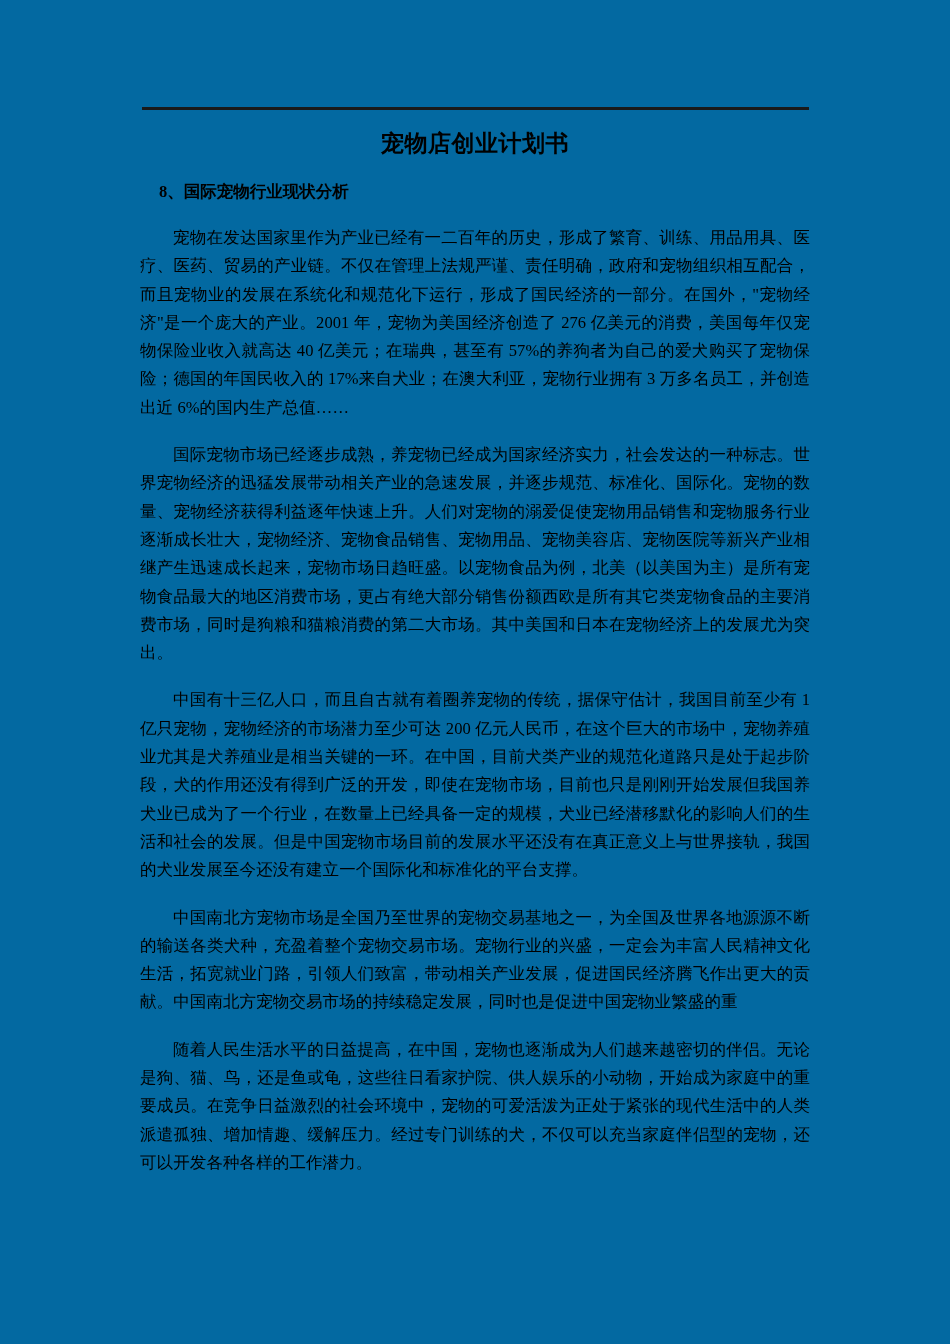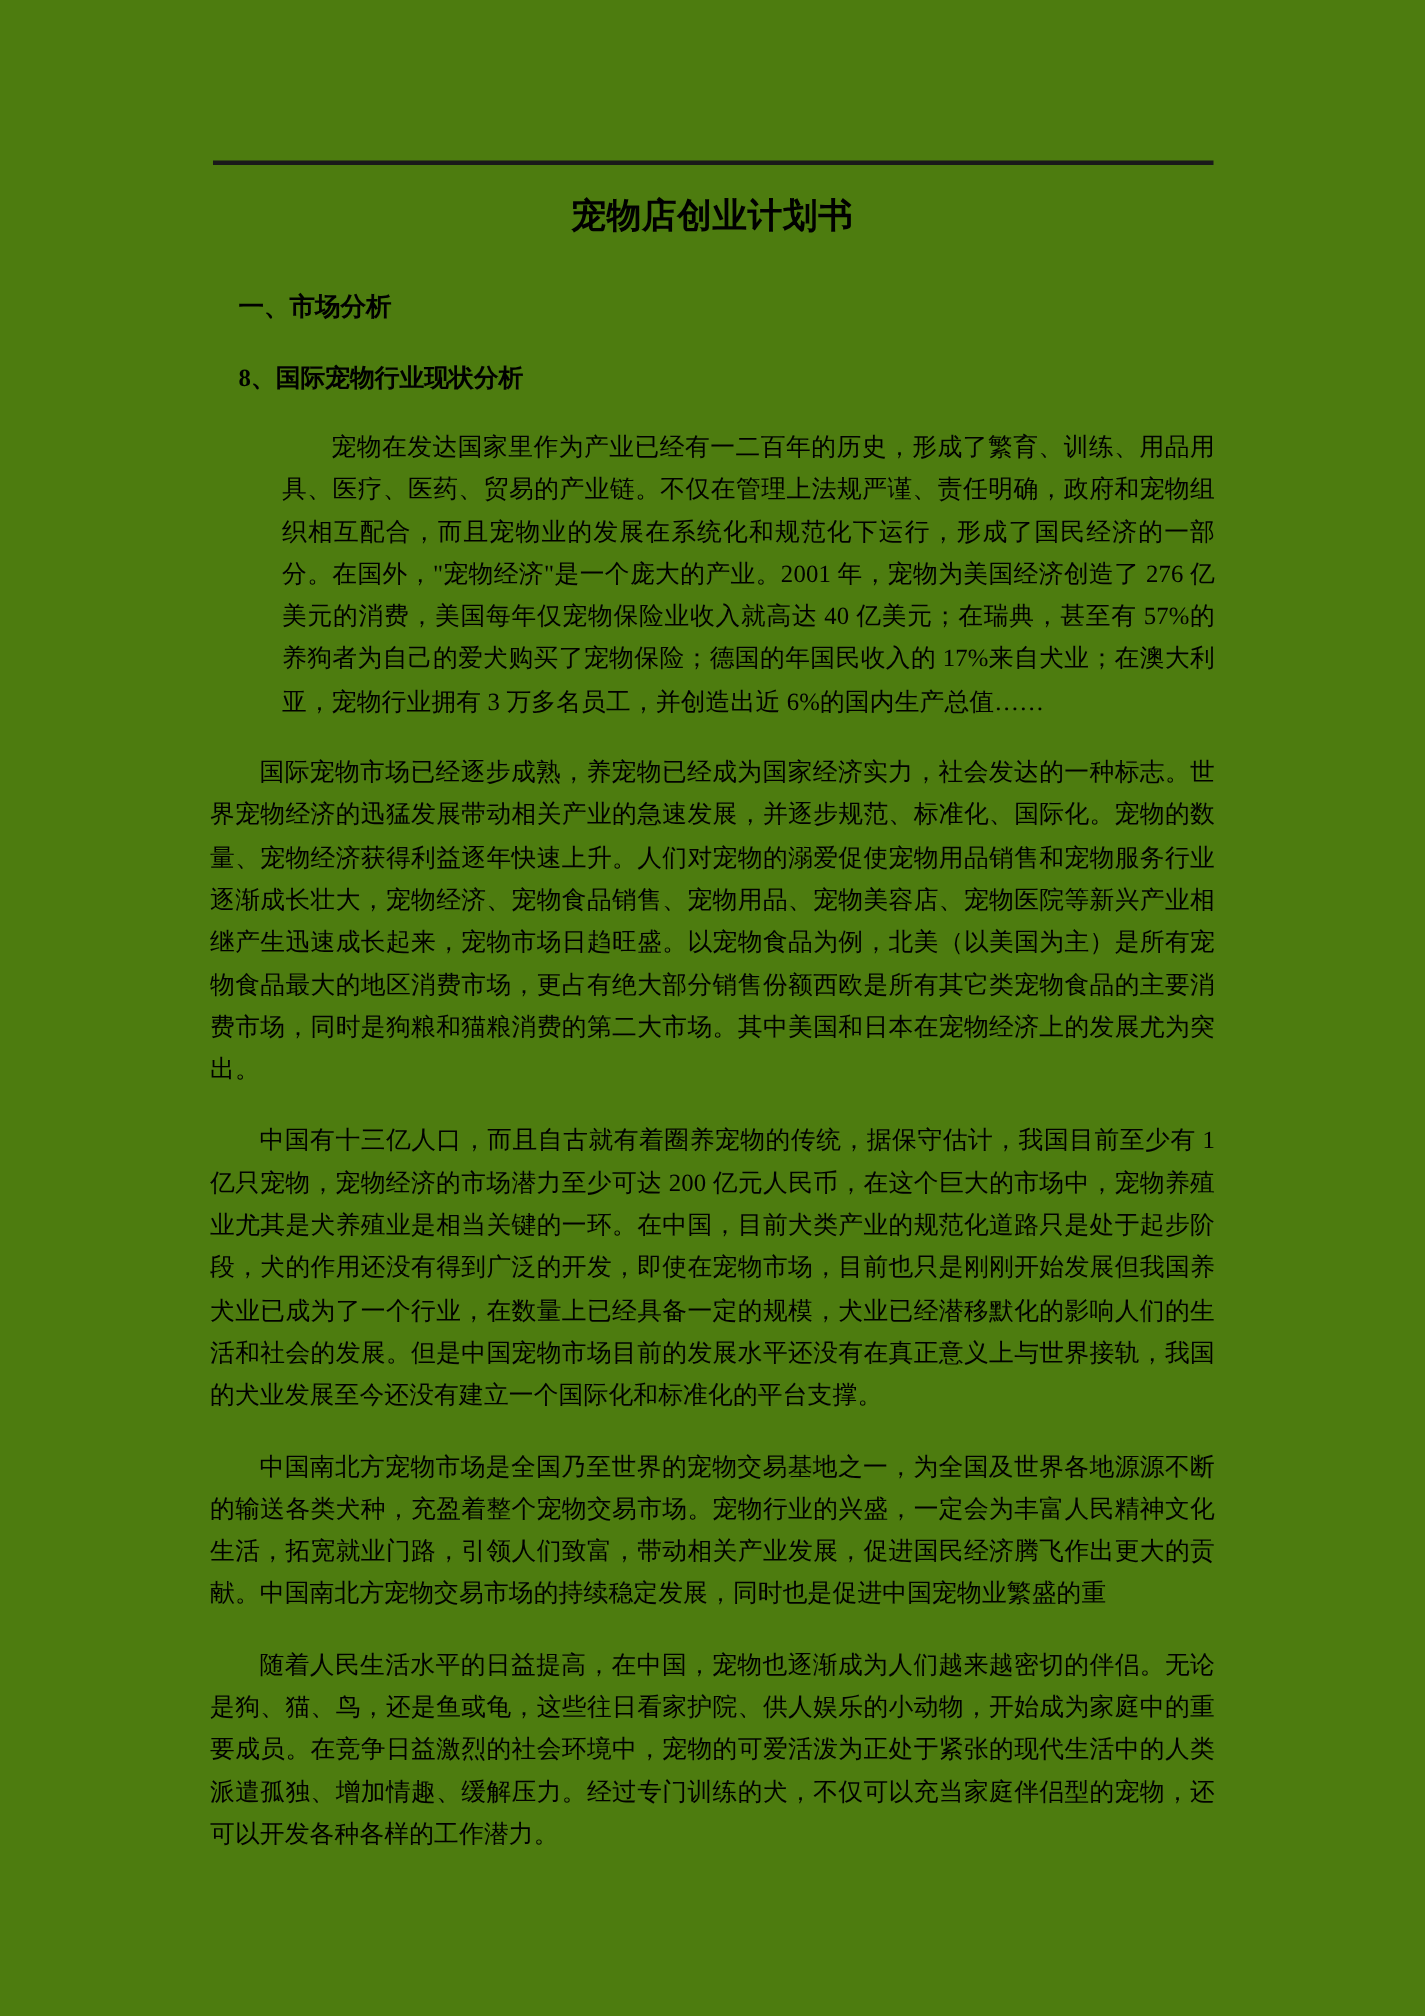--- a/index.html
+++ b/index.html
@@ -12,21 +12,21 @@
     height: 1344px;
     overflow: hidden;
     font-family: "Liberation Serif", "DejaVu Serif", serif;
     color: #000000;
     -webkit-font-smoothing: antialiased;
   }
   .page {
     position: relative;
     width: 950px;
     height: 1344px;
-    background: #4d7c0f;
+    background: #0369a1;
     box-sizing: border-box;
   }
   .content {
     position: absolute;
     left: 140px;
     top: 0;
     width: 670px;
   }
   .top-rule {
     margin-top: 107px;
@@ -64,34 +64,32 @@
     line-height: 28.3px;
     margin: 19px 0 0 0;
     text-align: justify;
     text-justify: inter-ideograph;
     text-indent: 33px;
     word-break: break-all;
     letter-spacing: 0.1px;
   }
   p.body-par:first-of-type {
     margin-top: 19px;
-    margin-left: 48px;
   }
 </style>
 </head>
 <body>
 
 <div class="page">
   <div class="content">
 
     <hr class="top-rule">
 
     <h1 class="doc-title">宠物店创业计划书</h1>
 
-    <h2 class="section-heading">一、市场分析</h2>
 
     <h3 class="sub-heading">8、国际宠物行业现状分析</h3>
 
     <p class="body-par">宠物在发达国家里作为产业已经有一二百年的历史，形成了繁育、训练、用品用具、医疗、医药、贸易的产业链。不仅在管理上法规严谨、责任明确，政府和宠物组织相互配合，而且宠物业的发展在系统化和规范化下运行，形成了国民经济的一部分。在国外，"宠物经济"是一个庞大的产业。2001 年，宠物为美国经济创造了 276 亿美元的消费，美国每年仅宠物保险业收入就高达 40 亿美元；在瑞典，甚至有 57%的养狗者为自己的爱犬购买了宠物保险；德国的年国民收入的 17%来自犬业；在澳大利亚，宠物行业拥有 3 万多名员工，并创造出近 6%的国内生产总值……</p>
 
     <p class="body-par">国际宠物市场已经逐步成熟，养宠物已经成为国家经济实力，社会发达的一种标志。世界宠物经济的迅猛发展带动相关产业的急速发展，并逐步规范、标准化、国际化。宠物的数量、宠物经济获得利益逐年快速上升。人们对宠物的溺爱促使宠物用品销售和宠物服务行业逐渐成长壮大，宠物经济、宠物食品销售、宠物用品、宠物美容店、宠物医院等新兴产业相继产生迅速成长起来，宠物市场日趋旺盛。以宠物食品为例，北美（以美国为主）是所有宠物食品最大的地区消费市场，更占有绝大部分销售份额西欧是所有其它类宠物食品的主要消费市场，同时是狗粮和猫粮消费的第二大市场。其中美国和日本在宠物经济上的发展尤为突出。</p>
 
 
     <p class="body-par">中国有十三亿人口，而且自古就有着圈养宠物的传统，据保守估计，我国目前至少有 1 亿只宠物，宠物经济的市场潜力至少可达 200 亿元人民币，在这个巨大的市场中，宠物养殖业尤其是犬养殖业是相当关键的一环。在中国，目前犬类产业的规范化道路只是处于起步阶段，犬的作用还没有得到广泛的开发，即使在宠物市场，目前也只是刚刚开始发展但我国养犬业已成为了一个行业，在数量上已经具备一定的规模，犬业已经潜移默化的影响人们的生活和社会的发展。但是中国宠物市场目前的发展水平还没有在真正意义上与世界接轨，我国的犬业发展至今还没有建立一个国际化和标准化的平台支撑。</p>
 

